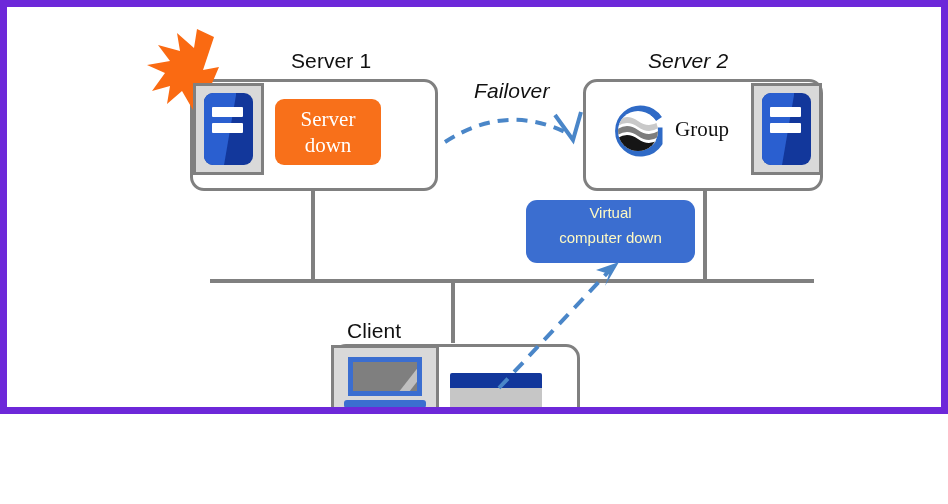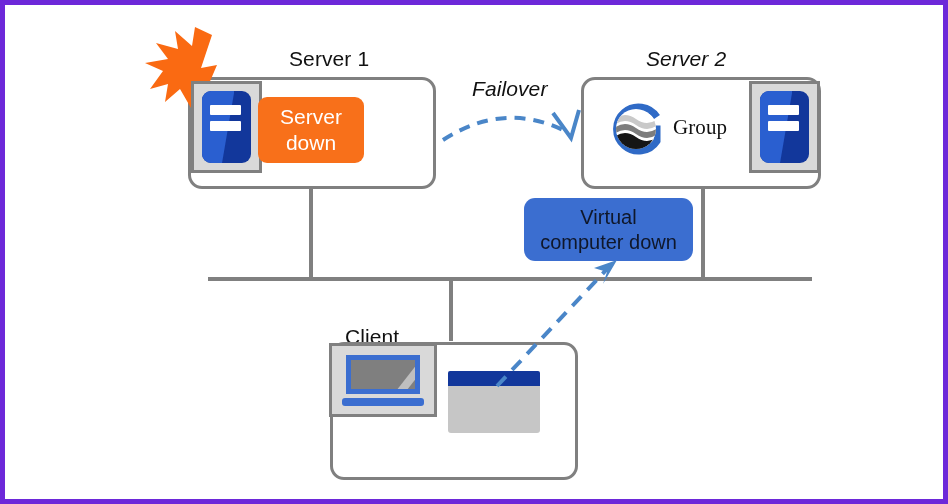--- a/index.html
+++ b/index.html
@@ -3,23 +3,23 @@
 <meta charset="utf-8">
 <style>
   html,body{margin:0;padding:0;background:#ffffff;}
   body{
     font-family:"Liberation Sans", sans-serif;
     -webkit-font-smoothing:antialiased;
   }
   #canvas{
     position:relative;
     width:948px;
-    height:504px;
-    background:#ffffff;
-    border:5px solid #6d28d9;
+    height:414px;
+    background:#ffffff;
+    border:7px solid #6d28d9;
     box-sizing:border-box;
     overflow:hidden;
   }
 
   
   .abs{position:absolute;}
   .label{
     color:#111111;
     font-size:21px;
     line-height:1;
@@ -91,28 +91,27 @@
 
   
   .group-logo{position:absolute;}
 
   
   .chip-vname{
     position:absolute;
     box-sizing:border-box;
     background:#3b6ed0;
     border-radius:11px;
-    color:#0f172a;
-    font-size:20px;
+    color:#fef9c3;
+    font-size:15px;
     line-height:25px;
     text-align:center;
     display:flex;
     flex-direction:column;
     align-items:center;
-    justify-content:center;
     z-index:6;
   }
 
   
   .laptop{
     position:absolute;
     box-sizing:border-box;
     background:#d9d9d9;
     border:3px solid #808080;
   }
@@ -195,21 +194,21 @@
     <polygon points="207,30 196,63 212,60 200,88 216,82 206,108 192,92 186,103 175,84 160,97 163,79 145,84 158,66 140,58 163,54 151,38 173,44 170,26 187,41 190,22" fill="#fa6a12"></polygon>
   </svg>
 
   <div class="srv-icon" style="left:186px;top:76px;width:71px;height:92px;z-index:5;">
     <div class="body">
       <div class="bar b1"></div>
       <div class="bar b2"></div>
     </div>
   </div>
 
-  <div class="chip-down" style="left:253px;top:92px;width:106px;height:66px;z-index:5;">
+  <div class="chip-down" style="left:268px;top:92px;width:106px;height:66px;z-index:5;font-family:Liberation Serif, serif;">
     <span>Server</span>
     <span>down</span>
   </div>
 
   <div class="label abs" style="left:641px;top:43px;font-style:italic;">Server 2</div>
 
   <div class="node-box" style="left:576px;top:72px;width:240px;height:112px;"></div>
 
   <svg class="group-logo" style="left:600px;top:92px;width:62px;height:62px;z-index:5;" viewBox="0 0 62 62">
     <defs>
@@ -240,21 +239,21 @@
   <svg class="overlay" style="z-index:3;" viewBox="0 0 948 504">
     <path d="M438 135 Q500 95 562 127" fill="none" stroke="#4a86c8" stroke-width="4" stroke-dasharray="11,8" stroke-linecap="butt"></path>
     <path d="M548 108 L566 133 L574 105" fill="none" stroke="#4a86c8" stroke-width="4" stroke-linejoin="miter"></path>
   </svg>
 
   <div class="chip-vname" style="left:519px;top:193px;width:169px;height:63px;">
     <span>Virtual</span>
     <span>computer  down</span>
   </div>
 
-  <div class="label abs" style="left:340px;top:313px;margin-top:8px;">Client</div>
+  <div class="label abs" style="left:340px;top:313px;">Client</div>
 
   <div class="node-box" style="left:325px;top:337px;width:248px;height:138px;"></div>
 
   <div class="laptop" style="left:324px;top:338px;width:108px;height:74px;z-index:5;">
     <div class="screen">
       <div class="gl1"></div>
       <div class="gl2"></div>
     </div>
     <div class="base"></div>
   </div>

